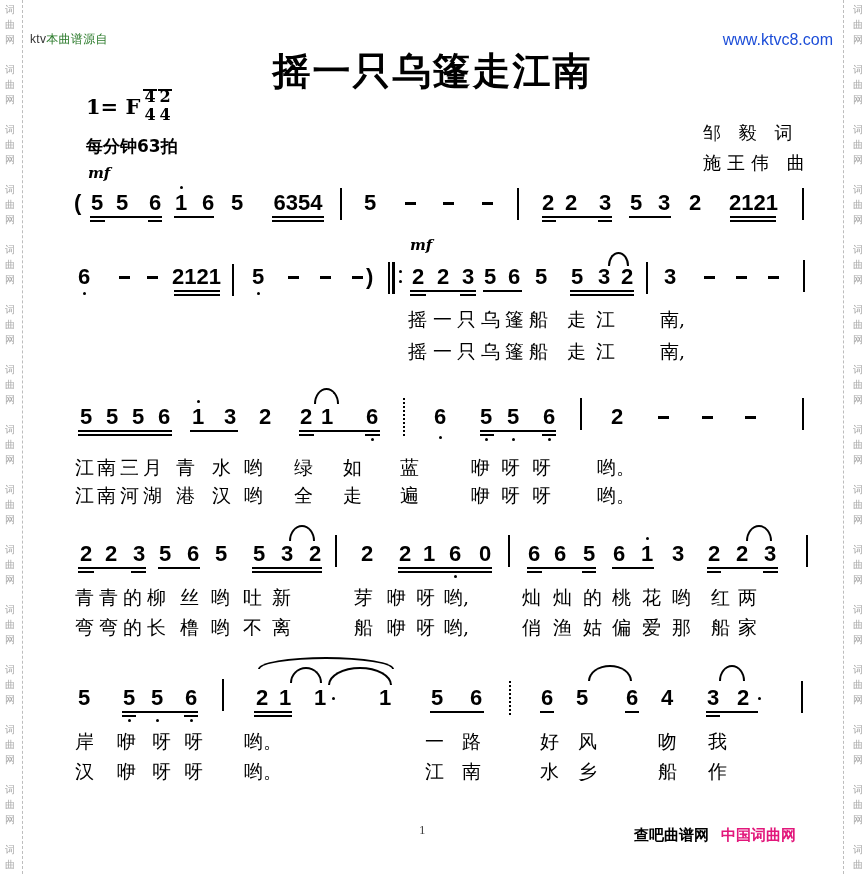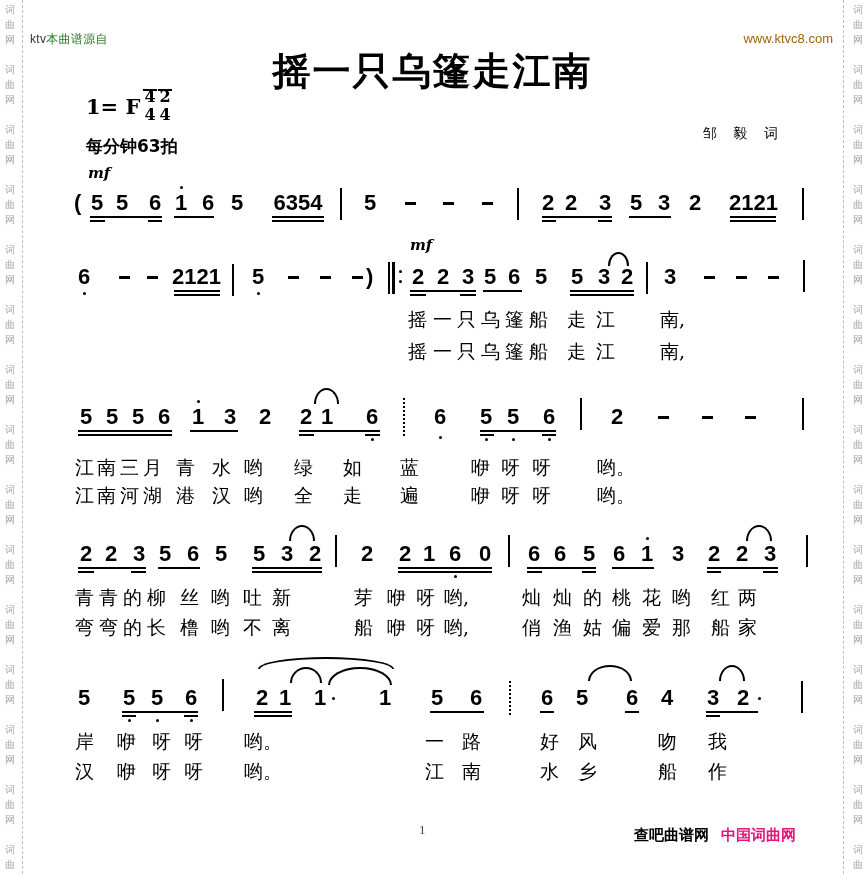--- a/index.html
+++ b/index.html
@@ -7,31 +7,31 @@
          font-family: "DejaVu Sans", "Liberation Sans", sans-serif; color:#000; }
   .sidebar { position:absolute; top:0; width:22px; height:874px; }
   .sidebar.left { left:0; border-right:1px dashed #bdbdbd; }
   .sidebar.right { left:843px; border-left:1px dashed #bdbdbd; width:22px; }
   .wm-group { position:absolute; left:0; width:20px; text-align:center; font-size:10px;
               line-height:15px; color:#a9a9a9; font-family:"DejaVu Serif", serif; }
   .sidebar.right .wm-group { left:4px; }
   .site-left { position:absolute; left:30px; top:31px; font-size:12px; color:#2a7a2a;
                font-family:"Liberation Sans", sans-serif; letter-spacing:0.3px; }
   .site-left .k { color:#333; }
-  .site-right { position:absolute; right:32px; top:31px; font-size:13px; color:#a16207;
+  .site-right { position:absolute; right:32px; top:31px; font-size:16px; color:#1d4ed8;
                 font-family:"Liberation Sans", sans-serif; }
   .title { position:absolute; left:0; width:865px; top:46px; text-align:center;
            font-size:38px; font-weight:bold; font-family:"DejaVu Serif", serif; letter-spacing:2px; }
   .key { position:absolute; left:86px; top:84px; height:44px; display:flex; align-items:center;
          font-family:"DejaVu Serif", serif; font-weight:bold; font-size:21px; }
   .key .frac { display:inline-flex; flex-direction:column; align-items:center; margin-left:4px;
                font-size:16px; line-height:18px; }
   .key .frac .bar { width:14px; height:2px; background:#000; margin:1px 0; }
   .tempo { position:absolute; left:86px; top:135px; font-size:17px; font-weight:bold; }
-  .credits { position:absolute; left:703px; top:118px; font-size:14px; line-height:30px;
+  .credits { position:absolute; left:703px; top:118px; font-size:18px; line-height:30px;
              font-family:"DejaVu Serif", serif; letter-spacing:6px; }
   .dyn { position:absolute; font-family:"DejaVu Serif", serif; font-style:italic; font-weight:bold;
          font-size:15px; }
   .n { position:absolute; font-family:"Liberation Sans", sans-serif; font-weight:bold; font-size:22px;
        line-height:22px; width:16px; text-align:center; }
   .sym { position:absolute; font-family:"Liberation Sans", sans-serif; font-weight:bold; font-size:22px; line-height:22px; }
   .dash { position:absolute; width:11px; height:3px; background:#000; }
   .bar { position:absolute; width:2px; background:#000; }
   .ul { position:absolute; height:2px; background:#000; }
   .dot { position:absolute; width:3px; height:3px; background:#000; border-radius:50%; }
@@ -93,20 +93,21 @@
     </span>
   <span class="frac">
       <span>2</span>
       <span class="bar"></span>
       <span>4</span>
     </span>
 </div>
 <div class="tempo">每分钟63拍</div>
 <div class="credits">
   <div>邹 毅 词</div>
+  <div>施王伟 曲</div>
 </div>
 
 <div class="dyn" style="left:88px;top:164px;">mf</div>
 <div class="dyn" style="left:410px;top:236px;">mf</div>
 
 <div id="score">
     <div class="sym" style="left:74px;top:192px;">(</div>
     <div class="n" style="left:89px;top:192px;">5</div>
     <div class="n" style="left:114px;top:192px;">5</div>
     <div class="n" style="left:147px;top:192px;">6</div>

